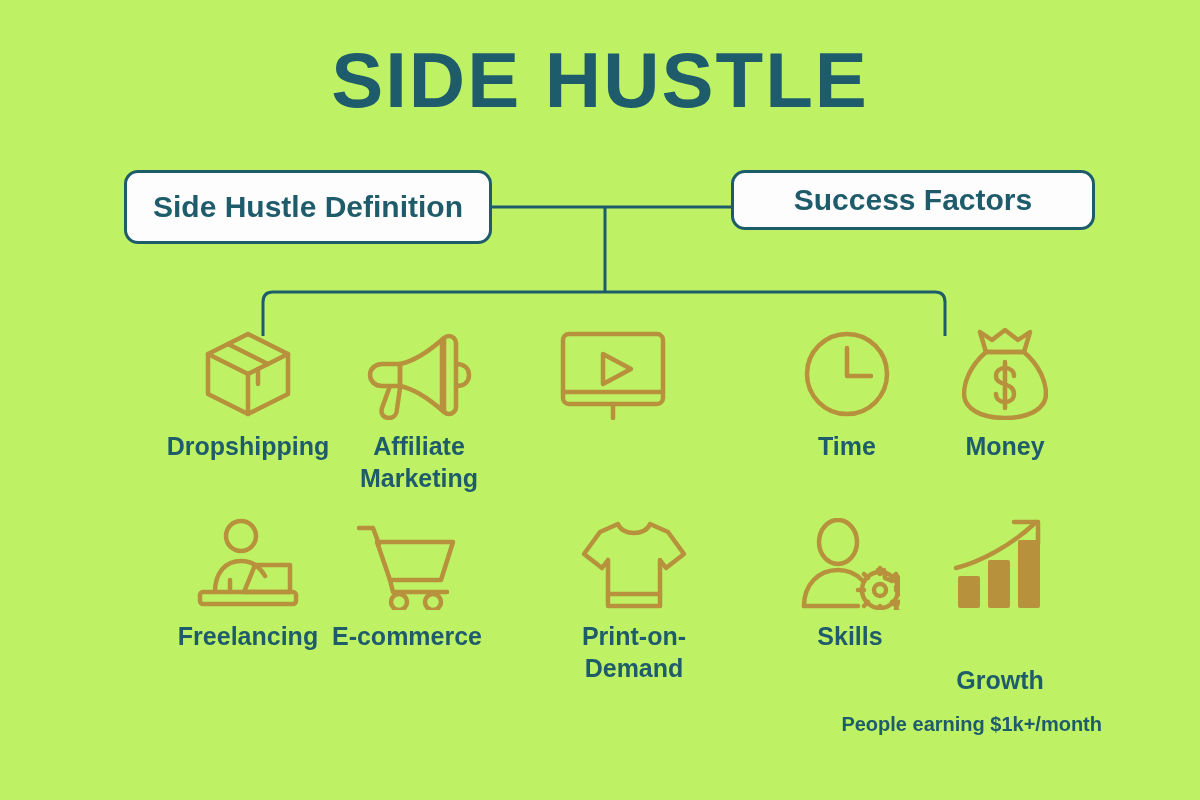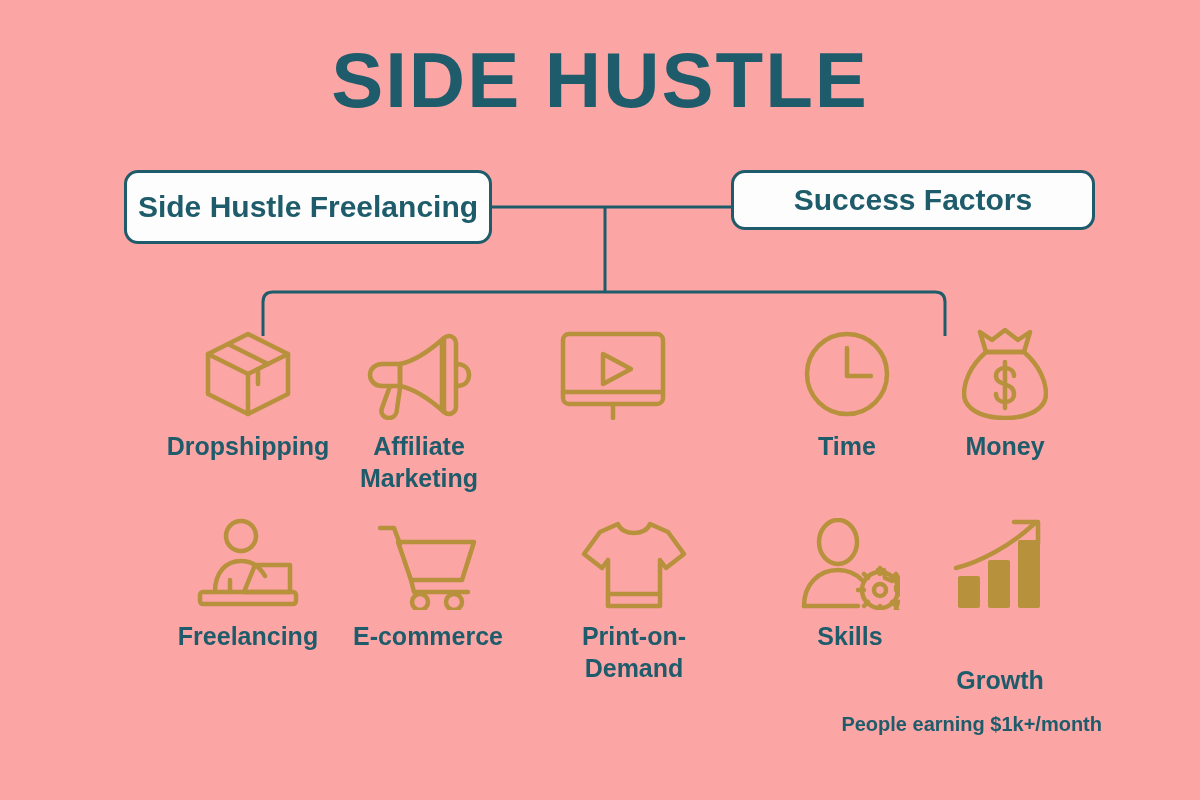--- a/index.html
+++ b/index.html
@@ -8,21 +8,21 @@
     padding: 0;
     background: #ffffff;
   }
   body {
     font-family: "Liberation Sans", sans-serif;
   }
   #canvas {
     position: relative;
     width: 1200px;
     height: 800px;
-    background: #fca5a5;
+    background: #bef264;
     overflow: hidden;
   }
 
   
   #title {
     position: absolute;
     left: 0;
     top: 38px;
     width: 1200px;
     text-align: center;
@@ -122,21 +122,21 @@
   <svg id="connectors" viewBox="0 0 1200 800" xmlns="http://www.w3.org/2000/svg">
 
     <path d="M 492 207 L 731 207" stroke="#1f5c6b" stroke-width="3" fill="none"></path>
 
     <path d="M 605 207 L 605 292" stroke="#1f5c6b" stroke-width="3" fill="none"></path>
 
     <path d="M 263 336 L 263 302 Q 263 292 273 292 L 935 292 Q 945 292 945 302 L 945 336" stroke="#1f5c6b" stroke-width="3" fill="none" stroke-linecap="butt"></path>
   </svg>
 
   <div class="node-box" id="box-definition">
-    <span>Side Hustle Freelancing</span>
+    <span>Side Hustle Definition</span>
   </div>
 
   <div class="node-box" id="box-success">
     <span>Success Factors</span>
   </div>
 
   <div class="item row-top" style="left:248px;">
     <div class="glyph">
       <svg width="96" height="92" viewBox="0 0 96 92" xmlns="http://www.w3.org/2000/svg">
         <g fill="none" stroke="#b8913c" stroke-width="4.5" stroke-linejoin="round" stroke-linecap="round">
@@ -227,21 +227,21 @@
 
           <path d="M52 74 L63 47 L98 47 L98 74 Z"></path>
 
           <rect x="8" y="74" width="96" height="12" rx="3"></rect>
         </g>
       </svg>
     </div>
     <div class="label">Freelancing</div>
   </div>
 
-  <div class="item row-bot" style="left:428px;">
+  <div class="item row-bot" style="left:407px;">
     <div class="glyph">
       <svg width="104" height="92" viewBox="0 0 104 92" xmlns="http://www.w3.org/2000/svg">
         <g fill="none" stroke="#b8913c" stroke-width="4.5" stroke-linejoin="round" stroke-linecap="round">
 
           <path d="M4 10 L18 10 L24 26"></path>
 
           <path d="M22 24 L98 24 L86 62 L35 62 Z"></path>
 
           <path d="M35 62 L38 74 L92 74"></path>
 

